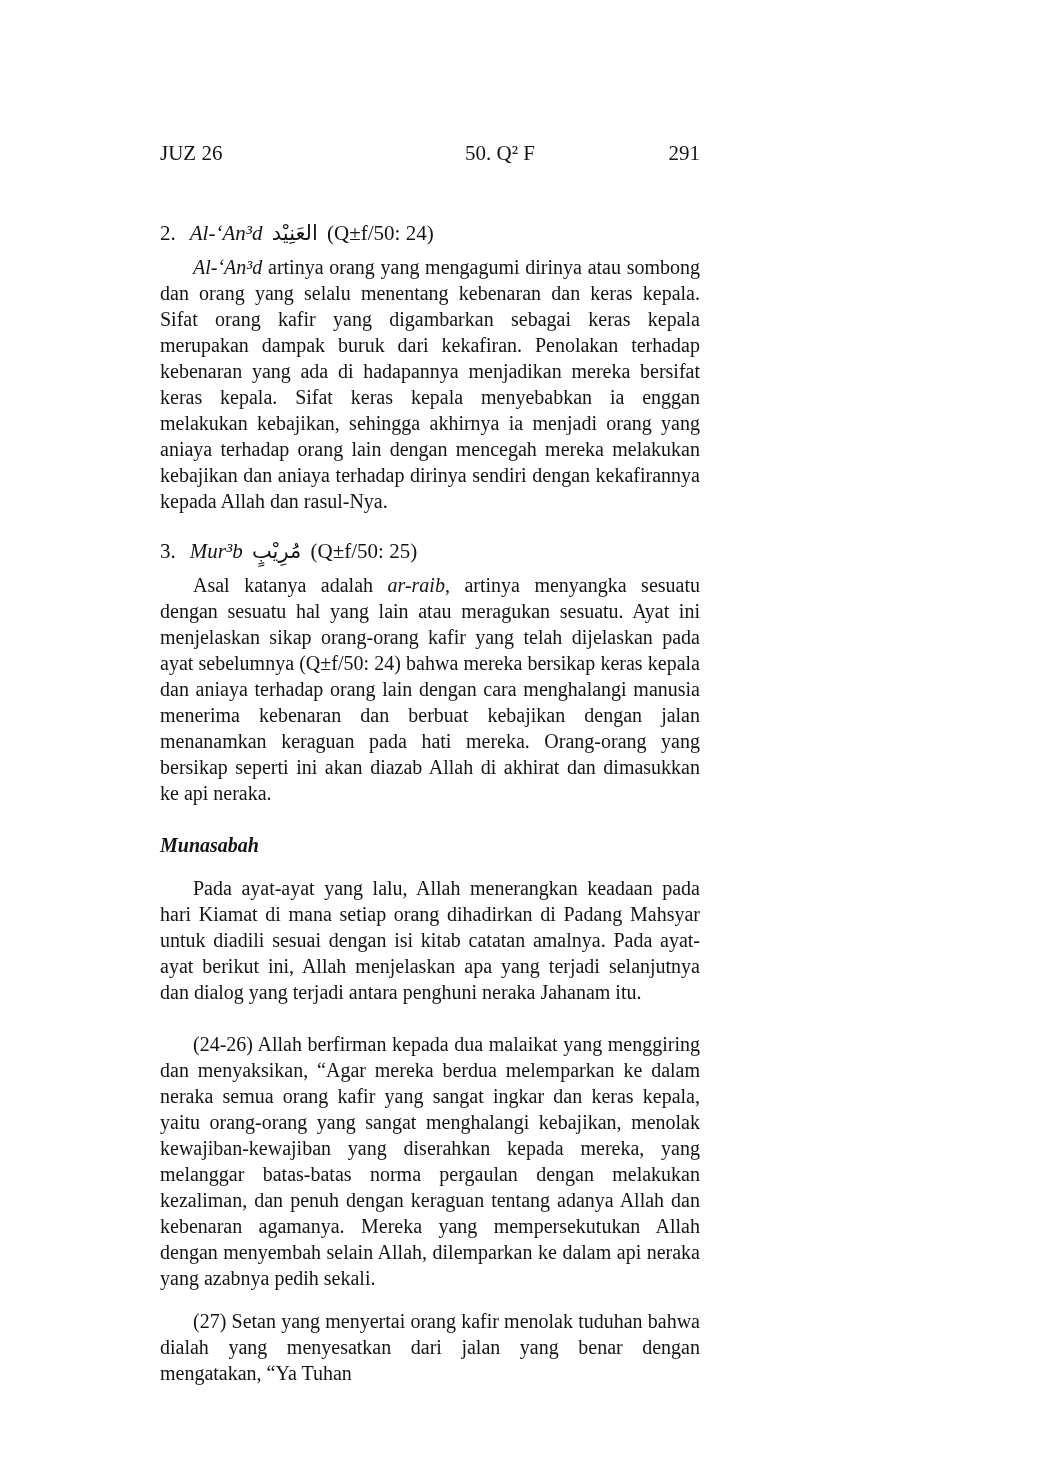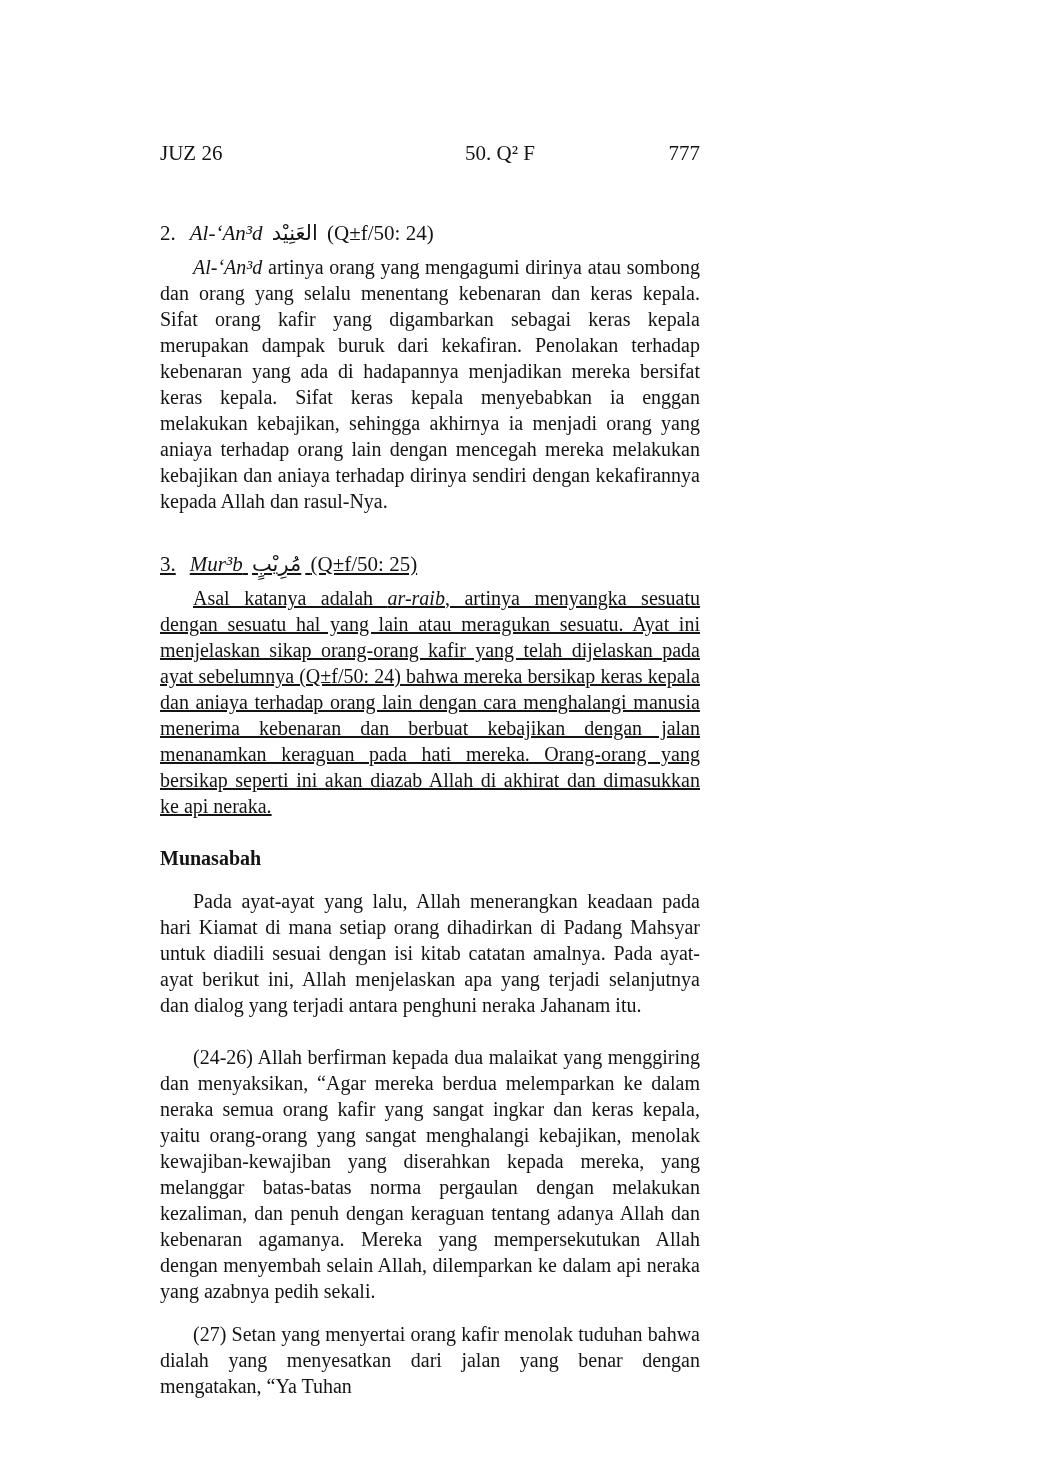--- a/index.html
+++ b/index.html
@@ -36,47 +36,48 @@
     line-height: 30px;
   }
   .term-heading .num { margin-right: 14px; }
   .term-heading .term { font-style: italic; }
   .term-heading .arabic {
     font-family: "DejaVu Sans", sans-serif;
     font-size: 21px;
     margin: 0 4px;
   }
   .sec-2 { margin-top: 52px; }
-  .sec-3 { margin-top: 35px; text-decoration: underline; }
+  .sec-3 { margin-top: 22px; }
   .body-para {
     margin: 6px 0 0 0;
     font-size: 20px;
     line-height: 26px;
     text-align: justify;
     text-indent: 33px;
   }
   .subsection { margin-top: 26px; }
   .sub-heading {
     margin: 0;
     font-size: 20px;
     font-weight: bold;
     line-height: 26px;
+    font-style: italic;
   }
   .subsection .body-para { margin-top: 17px; }
   .tafsir-para { margin-top: 0; }
 </style>
 </head>
 <body>
 
 <div class="page">
 
   <header class="page-header">
     <span>JUZ 26</span>
     <span class="center">50. Q²  F</span>
-    <span>777</span>
+    <span>291</span>
   </header>
 
   <section class="term-section sec-2">
     <h3 class="term-heading">
       <span class="num">2.</span><span class="term">Al-‘An³d</span>
       <span class="arabic" dir="rtl">العَنِيْد</span>
       <span class="ref">(Q±f/50: 24)</span>
     </h3>
     <p class="body-para"><span style="font-style: italic;">Al-‘An³d</span><span> artinya orang yang mengagumi dirinya atau sombong dan orang yang selalu menentang kebenaran dan keras kepala. Sifat orang kafir yang digambarkan sebagai keras kepala merupakan dampak buruk dari kekafiran. Penolakan terhadap kebenaran yang ada di hadapannya menjadikan mereka bersifat keras kepala. Sifat keras kepala menyebabkan ia enggan melakukan kebajikan, sehingga akhirnya ia menjadi orang yang aniaya terhadap orang lain dengan mencegah mereka melakukan kebajikan dan aniaya terhadap dirinya sendiri dengan kekafirannya kepada Allah dan rasul-Nya.</span></p>
   </section>

